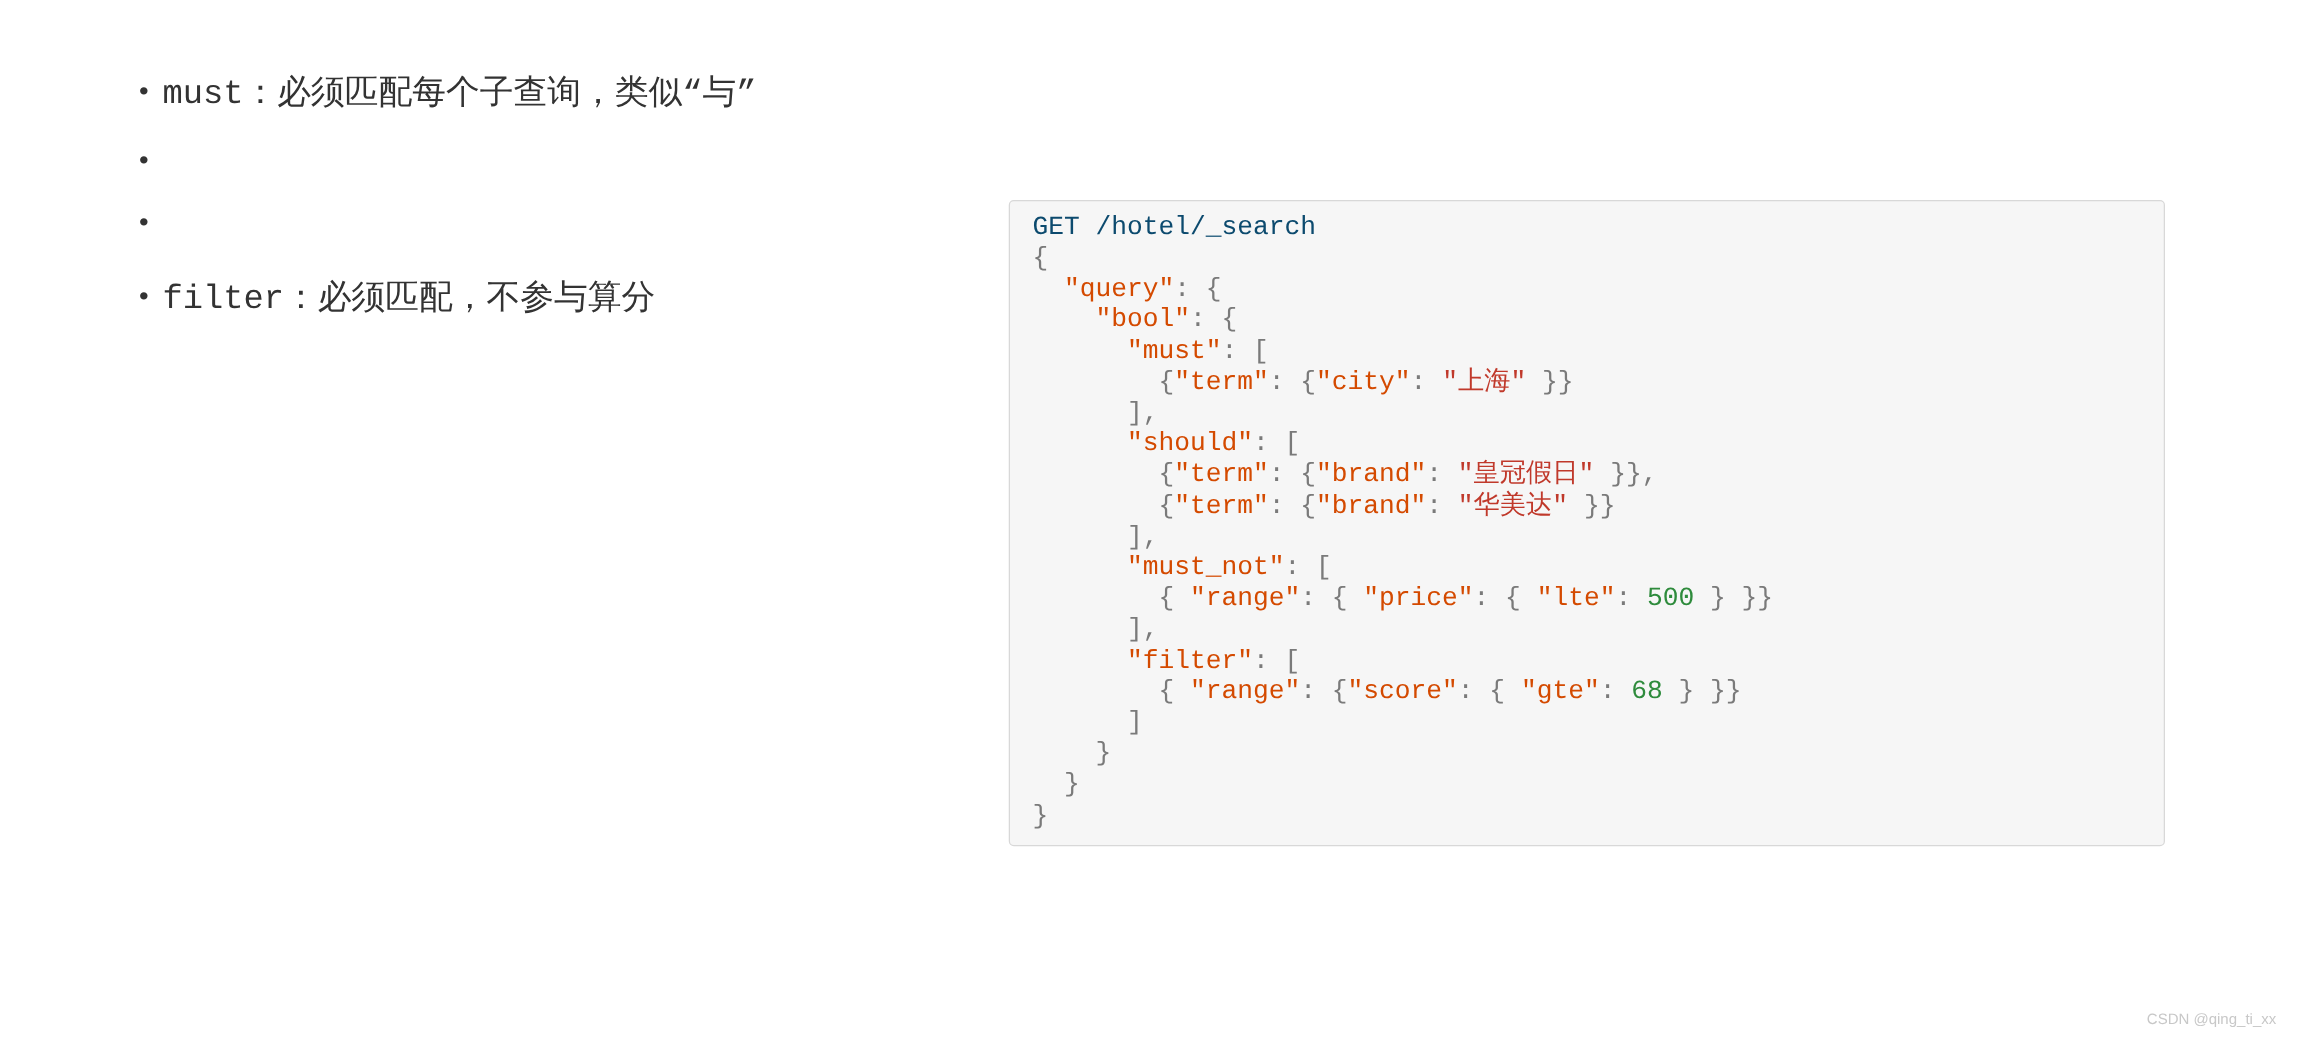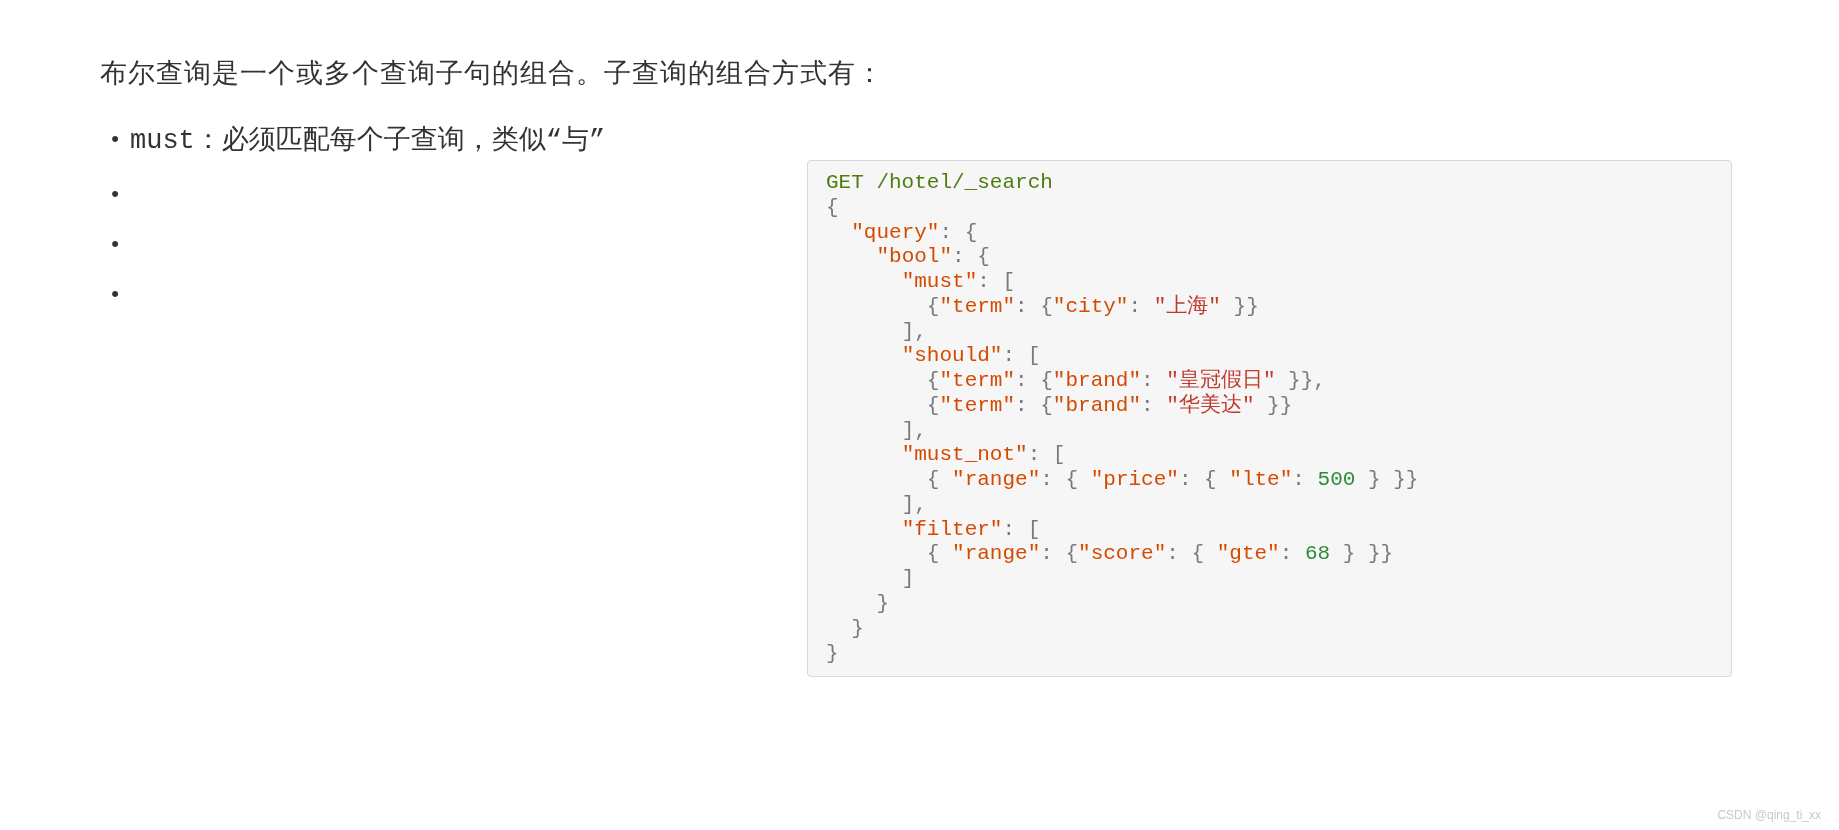--- a/index.html
+++ b/index.html
@@ -64,49 +64,49 @@
     font-family: "Menlo", "Consolas", "Courier New", monospace;
     font-size: 21px;
     line-height: 1.18;
     white-space: pre;
     color: #7a7a7a;
   }
   .t-key   { color: #d44a00; }    
   .t-str   { color: #c0392b; }    
   .t-num   { color: #2e8b3c; font-family: Liberation Mono, monospace; }    
   .t-punc  { color: #7a7a7a; }    
-  .t-plain { color: #4d7c0f; }    
+  .t-plain { color: #0c4a6e; }    
 
   .watermark {
     position: absolute;
     right: 18px;
     bottom: 8px;
     font-size: 12px;
     color: #c8c8c8;
     font-family: Arial, sans-serif;
   }
 </style>
 </head>
 <body>
 
 <div class="content">
-  <div class="intro">布尔查询是一个或多个查询子句的组合。子查询的组合方式有：</div>
   <ul class="bullets">
     <li>
         <span class="dot">•</span>
         <span class="kw">must：必须匹配每个子查询，类似“与”</span>
       </li>
     <li>
         <span class="dot">•</span>
       </li>
     <li>
         <span class="dot">•</span>
       </li>
     <li>
         <span class="dot">•</span>
+        <span class="kw">filter：必须匹配，不参与算分</span>
       </li>
   </ul>
 </div>
 
 <div class="code-block">
 <pre class="code"><span class="t-plain">GET /hotel/_search</span>
 <span class="t-punc">{</span>
 <span class="t-punc">  </span><span class="t-key">"query"</span><span class="t-punc">: {</span>
 <span class="t-punc">    </span><span class="t-key">"bool"</span><span class="t-punc">: {</span>
 <span class="t-punc">      </span><span class="t-key">"must"</span><span class="t-punc">: [</span>

